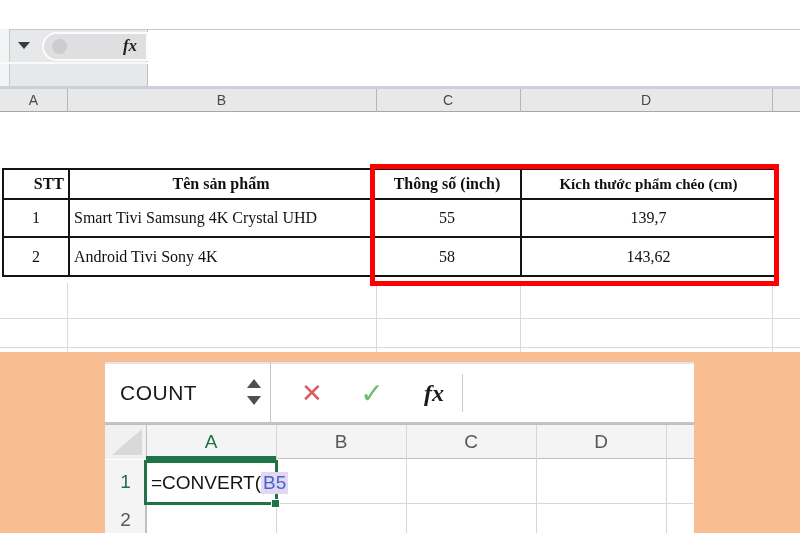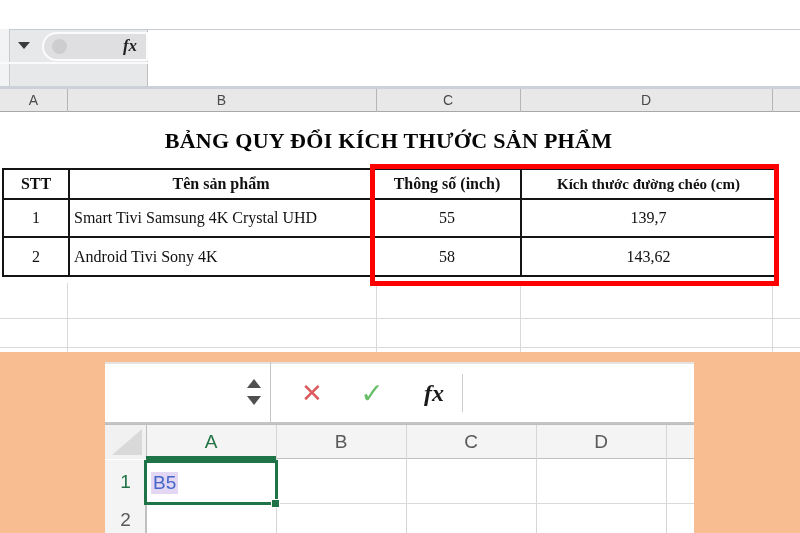--- a/index.html
+++ b/index.html
@@ -96,35 +96,34 @@
   <div class="abs t-vline" style="left:520px;"></div>
   <div class="abs t-vline" style="left:772px;"></div>
 
   <div class="abs grid-v" style="left:67px;top:283px;height:69px;"></div>
   <div class="abs grid-v" style="left:376px;top:283px;height:69px;"></div>
   <div class="abs grid-v" style="left:520px;top:283px;height:69px;"></div>
   <div class="abs grid-v" style="left:772px;top:283px;height:69px;"></div>
   <div class="abs grid-h" style="left:0;top:318px;width:800px;"></div>
   <div class="abs grid-h" style="left:0;top:347px;width:800px;"></div>
 
-  <div class="abs sheet-title serif">BẢNG QUY ĐỔI KÍCH THƯỚC SẢN PHẨM</div>
 
   <table class="ptable serif">
     <colgroup>
         <col style="width:66px">
         <col style="width:304px">
         <col style="width:148px">
         <col style="width:255px">
       </colgroup>
     <tbody>
         <tr style="height:30px;">
-      <th style="text-align:center;">STT</th>
+      <th style="text-align:right;">STT</th>
       <th style="text-align:center;">Tên sản phẩm</th>
       <th style="">Thông số (inch)</th>
-      <th style="text-align:center;font-size:15px;">Kích thước đường chéo (cm)</th>
+      <th style="text-align:center;font-size:15px;">Kích thước phẩm chéo (cm)</th>
     </tr>
     <tr style="height:38px;">
       <td style="text-align:center;">1</td>
       <td>Smart Tivi Samsung 4K Crystal UHD</td>
       <td style="text-align:center;">55</td>
       <td style="text-align:center;">139,7</td>
     </tr>
     <tr style="height:39px;">
       <td style="text-align:center;">2</td>
       <td>Android Tivi Sony 4K</td>
@@ -132,20 +131,21 @@
       <td style="text-align:center;">143,62</td>
     </tr>
   </tbody>
     </table>
 
   <div class="abs redbox"></div>
 
   <div class="abs orange"></div>
 
   <div class="abs b-panel"></div>
+  <div class="abs b-namebox-text center">COUNT</div>
   <div class="abs spin spin-up"></div>
   <div class="abs spin spin-down"></div>
   <div class="abs b-div1"></div>
   <div class="abs b-cancel center">✕</div>
   <div class="abs b-enter center">✓</div>
   <div class="abs b-fx center serif">fx</div>
   <div class="abs b-div2"></div>
 
   <div class="abs b-grid"></div>
   <div class="abs b-headrow"></div>
@@ -164,17 +164,18 @@
 
   <div class="abs bgrid-v" style="left:146px;background:#c0c0c0;"></div>
   <div class="abs bgrid-v" style="left:276px;"></div>
   <div class="abs bgrid-v" style="left:406px;"></div>
   <div class="abs bgrid-v" style="left:536px;"></div>
   <div class="abs bgrid-v" style="left:666px;"></div>
   <div class="abs grid-h" style="left:146px;top:503px;width:548px;"></div>
 
   <div class="abs sel-cell"></div>
   <div class="abs cell-text">
+      <span>=CONVERT(</span>
       <span class="ref">B5</span>
     </div>
   <div class="abs fill-handle"></div>
 
 </div>
 
 </body></html>

